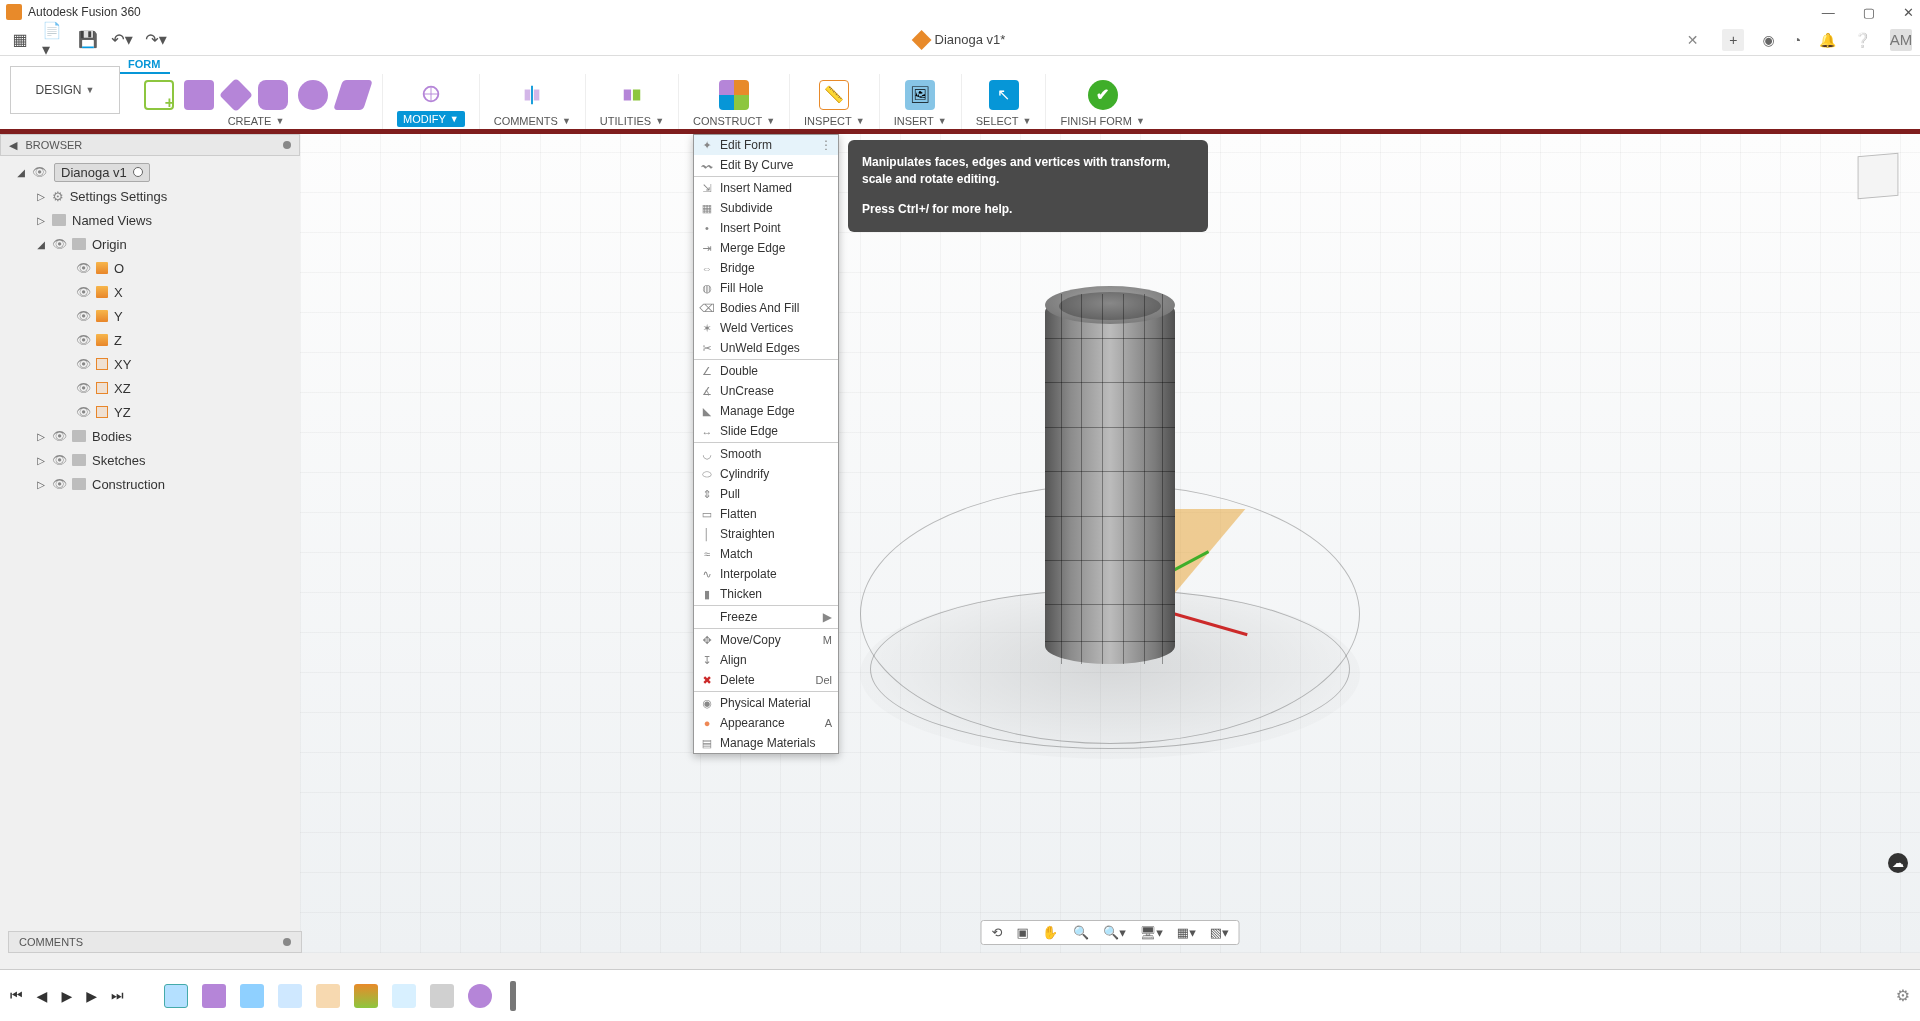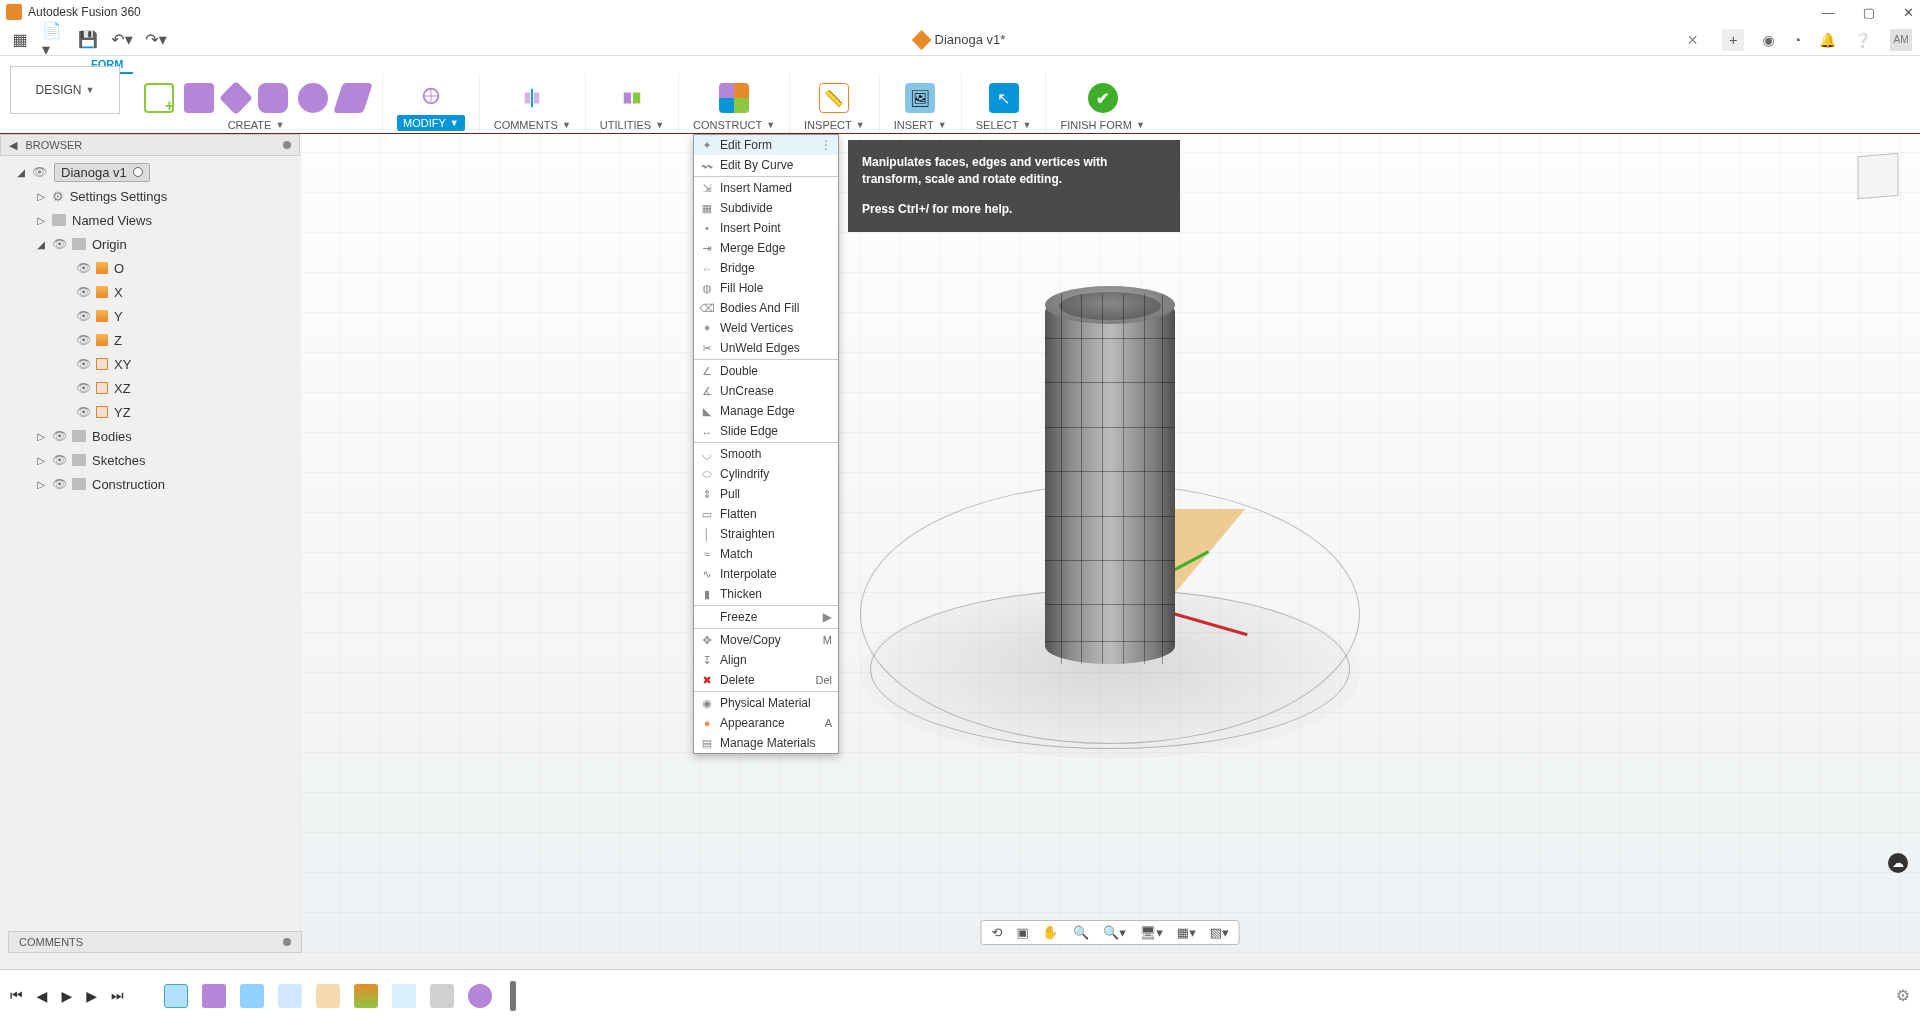--- a/index.html
+++ b/index.html
@@ -9,29 +9,29 @@
   .title-bar { height: 24px; background: #fff; display: flex; align-items: center; padding: 0 6px; font-size: 12px; color: #333; }
   .title-bar .app-icon { width: 16px; height: 16px; background: #e88a2a; margin-right: 6px; border-radius: 2px; }
   .title-bar .win-controls { margin-left: auto; display: flex; gap: 28px; color: #555; font-size: 13px; }
 
   
   .qat { height: 32px; background: #fff; display: flex; align-items: center; padding: 0 8px; border-bottom: 1px solid #ddd; }
   .qat .qat-btn { width: 24px; height: 24px; display: flex; align-items: center; justify-content: center; color: #555; margin-right: 10px; }
   .qat .doc-tab { position: absolute; left: 50%; transform: translateX(-50%); display: flex; align-items: center; font-size: 13px; color: #444; gap: 6px; }
   .qat .doc-tab .cube { width: 14px; height: 14px; background: #e88a2a; transform: rotate(45deg); }
   .qat .doc-right { margin-left: auto; display: flex; align-items: center; gap: 18px; color: #666; font-size: 14px; }
-  .qat .doc-right .avatar { width: 22px; height: 22px; border-radius: 2px; background: #e0e0e0; font-size: 10px; display:flex;align-items:center;justify-content:center;color:#777; }
+  .qat .doc-right .avatar { width: 22px; height: 22px; border-radius: 2px; background: #e0e0e0; font-size: 15px; display:flex;align-items:center;justify-content:center;color:#777; }
   .qat .tab-close { color:#888; margin-right:6px; }
   .qat .plus { width:22px; height:22px; background:#eee; display:flex; align-items:center; justify-content:center; color:#555; border-radius:2px; }
 
   
   .ribbon-area { background: #fff; }
-  .tab-strip { height: 18px; display: flex; align-items: flex-end; padding-left: 81px; }
+  .tab-strip { height: 18px; display: flex; align-items: flex-end; padding-left: 118px; }
   .tab-strip .ws-tab { font-size: 11px; padding: 2px 10px; color: #0696d7; border-bottom: 2px solid #0696d7; font-weight: 600; }
-  .ribbon { height: 60px; display: flex; align-items: stretch; border-bottom: 1px solid #7f1d1d; position: relative; }
+  .ribbon { height: 60px; display: flex; align-items: stretch; border-bottom: 5px solid #7f1d1d; position: relative; }
   .design-btn { position: absolute; left: 10px; top: -8px; width: 110px; height: 48px; background: #fff; border: 1px solid #ccc; display:flex; align-items:center; justify-content:center; font-size:12px; color:#444; gap:4px; }
   .rgroup { display: flex; flex-direction: column; align-items: center; justify-content: flex-end; padding: 2px 14px 2px; border-right: 1px solid #eee; }
   .rgroup.no-sep { border-right: none; }
   .rgroup .icons { display: flex; gap: 10px; align-items: center; height: 38px; }
   .rgroup .rlabel { font-size: 11px; color: #555; display:flex; align-items:center; gap:4px; padding-top:2px; }
   .rgroup.active .rlabel { background:#0696d7; color:#fff; padding:2px 6px; border-radius:2px; }
   .ricon { width: 30px; height: 30px; border-radius: 4px; display:flex; align-items:center; justify-content:center; }
   .ricon.purple { background: #b585d8; }
   .ricon.sketch { border:2px solid #8dc63f; background:#fff; position:relative; }
   .ricon.sketch::after { content:"+"; position:absolute; right:-2px; bottom:-4px; color:#8dc63f; font-weight:bold; }
@@ -68,21 +68,21 @@
   
   .dropdown { position:absolute; left:393px; top:0px; width:146px; background:#fff; border:1px solid #999; box-shadow:0 3px 8px rgba(0,0,0,.25); font-size:12px; color:#333; z-index:20; }
   .dropdown .ditem { display:flex; align-items:center; height:20px; padding:0 6px; gap:6px; }
   .dropdown .ditem.sel { background:#e6f3fa; }
   .dropdown .dicon { width:14px; height:14px; display:flex;align-items:center;justify-content:center;font-size:11px;color:#888; }
   .dropdown .sc { margin-left:auto; color:#666; font-size:11px; }
   .dropdown .more { margin-left:auto; color:#888; }
   .dropdown hr { border:none; border-top:1px solid #ccc; margin:1px 0; }
 
   
-  .tooltip { position:absolute; left:548px; top:6px; width:332px; background:#4a4a4a; color:#fff; font-size:12px; padding:14px 14px; border-radius:0; z-index:19; line-height:1.45; }
+  .tooltip { position:absolute; left:548px; top:6px; width:360px; background:#4a4a4a; color:#fff; font-size:12px; padding:14px 14px; border-radius:6px; z-index:19; line-height:1.45; }
   .tooltip p { margin-bottom:12px; }
   .tooltip p:last-child { margin-bottom:0; }
   .tooltip b { font-weight:600; }
 
   
   .model { position:absolute; left:50%; top:50%; transform:translate(-65px,-250px); }
   .cyl { width:130px; height:370px; background:linear-gradient(90deg,#555 0%,#8c8c8c 20%,#bcbcbc 50%,#7a7a7a 85%,#4f4f4f 100%); border-radius:50% / 18px; position:relative; }
   .cyl::before { content:""; position:absolute;top:-8px;left:0;right:0;height:38px;border-radius:50%;background:radial-gradient(ellipse at 50% 40%,#aaa,#6a6a6a);}
   .cyl .rim { position:absolute; left:14px; right:14px; top:-2px; height:28px; border-radius:50%; background:radial-gradient(ellipse at 50% 40%, #888, #555); }
   .cyl .seg { position:absolute; left:0; right:0; border-top:1px solid rgba(0,0,0,.35); }

